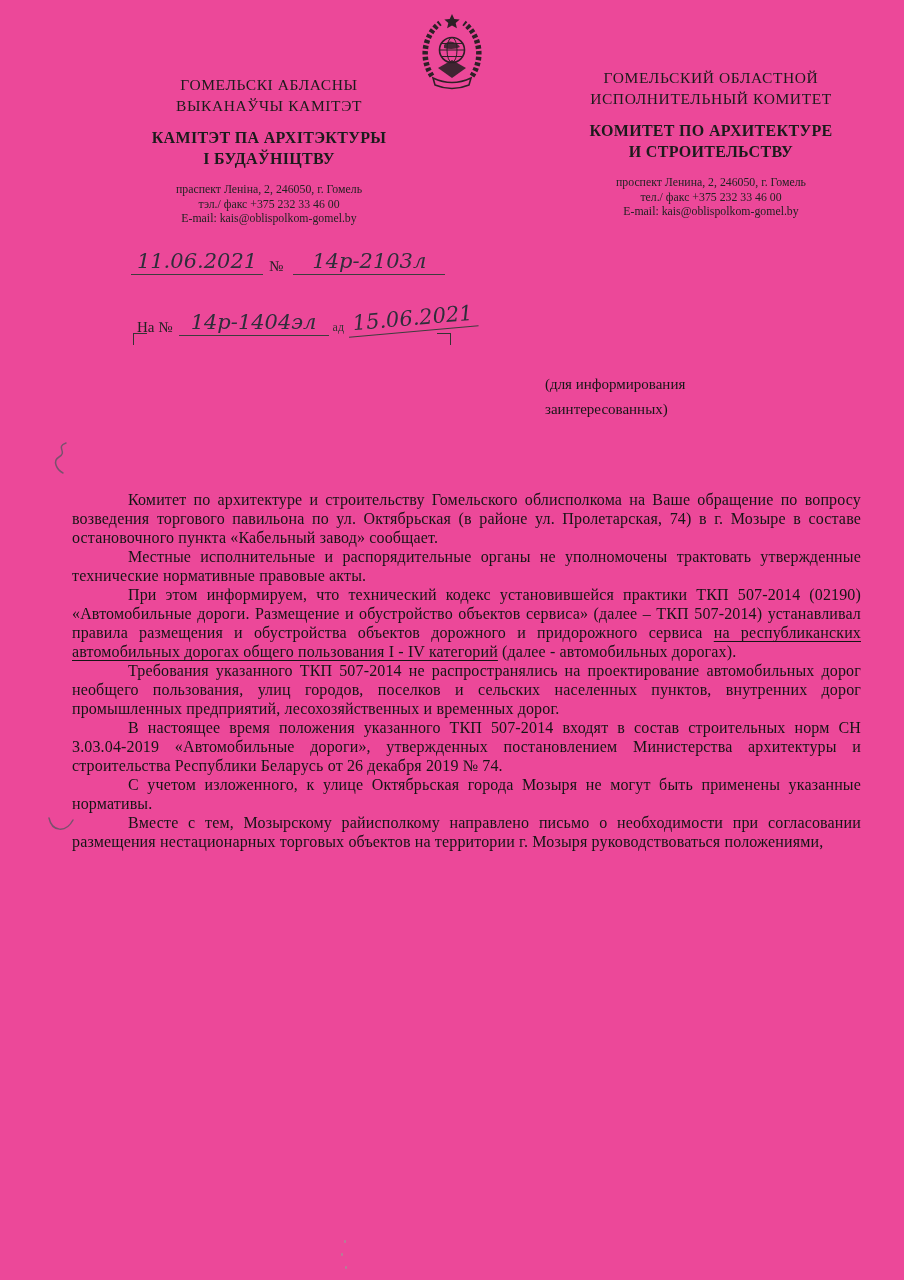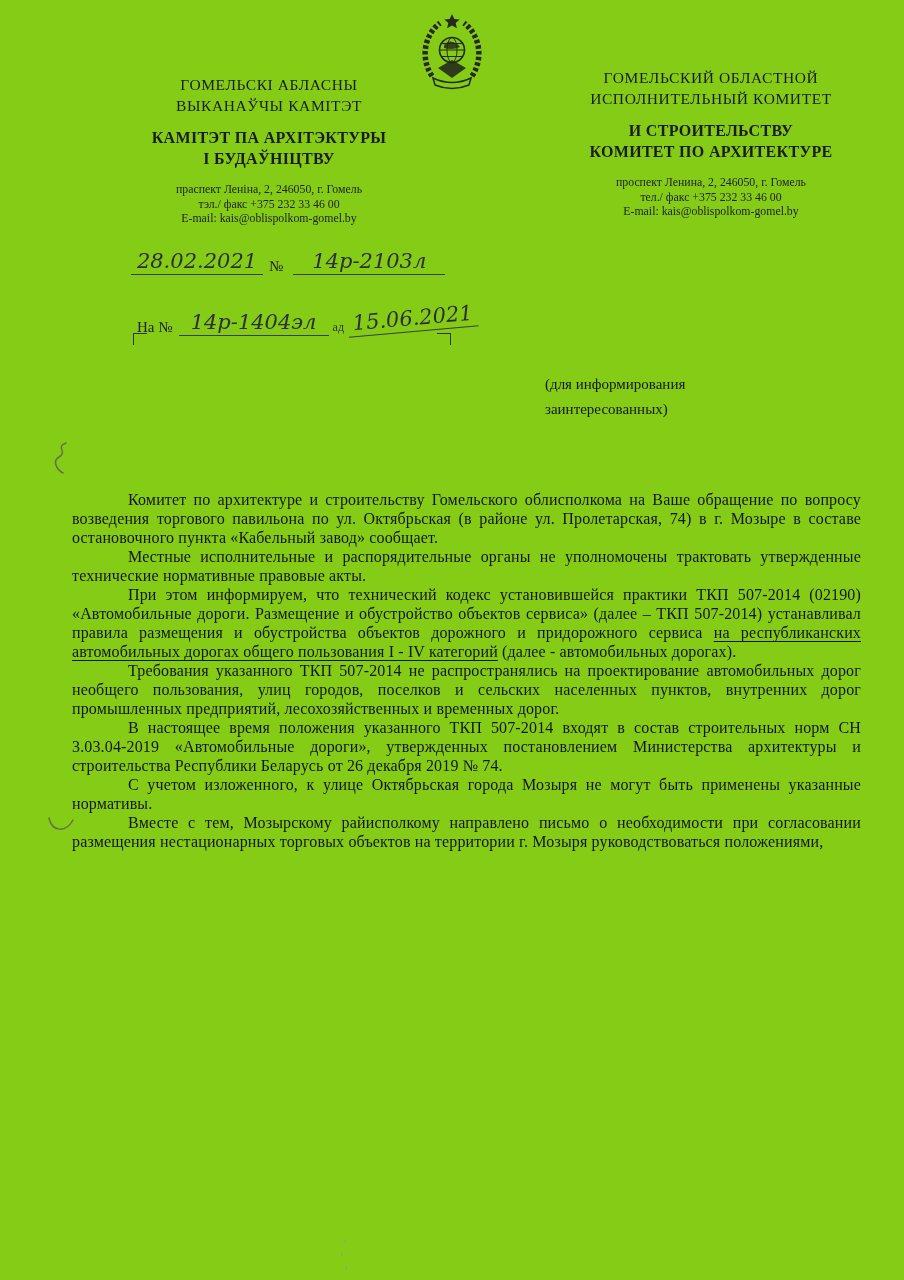--- a/index.html
+++ b/index.html
@@ -1,18 +1,18 @@
 <!DOCTYPE html>
 <html><head>
 <meta charset="utf-8">
 <style>
   * { margin:0; padding:0; box-sizing:border-box; }
   html,body { width:904px; height:1280px; }
   body { background:#e9e9e7; font-family:"Liberation Serif", serif; color:#1b1b1b; }
-  .page { position:relative; width:904px; height:1280px; background:#84cc16; overflow:hidden; }
+  .page { position:relative; width:904px; height:1280px; background:#ec4899; overflow:hidden; }
 
   
   .emblem { position:absolute; top:12px; left:420px; width:64px; height:78px; opacity:.92; }
 
   
   .hdr-col { position:absolute; text-align:center; }
   .hdr-left  { left:118px; width:302px; top:74px; }
   .hdr-right { left:544px; width:334px; top:67px; }
   .org-line  { font-size:15.5px; line-height:21px; letter-spacing:.6px; }
   .dept-line { font-size:16px; line-height:21px; font-weight:bold; letter-spacing:.3px; }
@@ -87,33 +87,33 @@
       <div class="addr-line">праспект Леніна, 2, 246050, г. Гомель</div>
       <div class="addr-line">тэл./ факс +375 232 33 46 00</div>
       <div class="addr-line">E-mail: kais@oblispolkom-gomel.by</div>
     </div>
   </div>
 
   <div class="hdr-col hdr-right">
     <div class="org-line">ГОМЕЛЬСКИЙ ОБЛАСТНОЙ</div>
     <div class="org-line">ИСПОЛНИТЕЛЬНЫЙ КОМИТЕТ</div>
     <div class="dept-block">
+      <div class="dept-line">КОМИТЕТ ПО АРХИТЕКТУРЕ</div>
       <div class="dept-line">И СТРОИТЕЛЬСТВУ</div>
-      <div class="dept-line">КОМИТЕТ ПО АРХИТЕКТУРЕ</div>
     </div>
     <div class="addr-block">
       <div class="addr-line">проспект Ленина, 2, 246050, г. Гомель</div>
       <div class="addr-line">тел./ факс +375 232 33 46 00</div>
       <div class="addr-line">E-mail: kais@oblispolkom-gomel.by</div>
     </div>
   </div>
 
   <div class="ref">
     <div class="ref-line">
-      <span class="hand blank w1">28.02.2021</span>
+      <span class="hand blank w1">11.06.2021</span>
       <span class="plabel">№</span>
       <span class="hand blank w2">14р-2103л</span>
     </div>
     <div class="ref-line ref-line2">
       <span class="plabel">На №</span>
       <span class="hand blank w3">14р-1404эл</span>
       <span class="plabel-small">ад</span>
       <span class="hand blank w4">15.06.2021</span>
     </div>
   </div>

